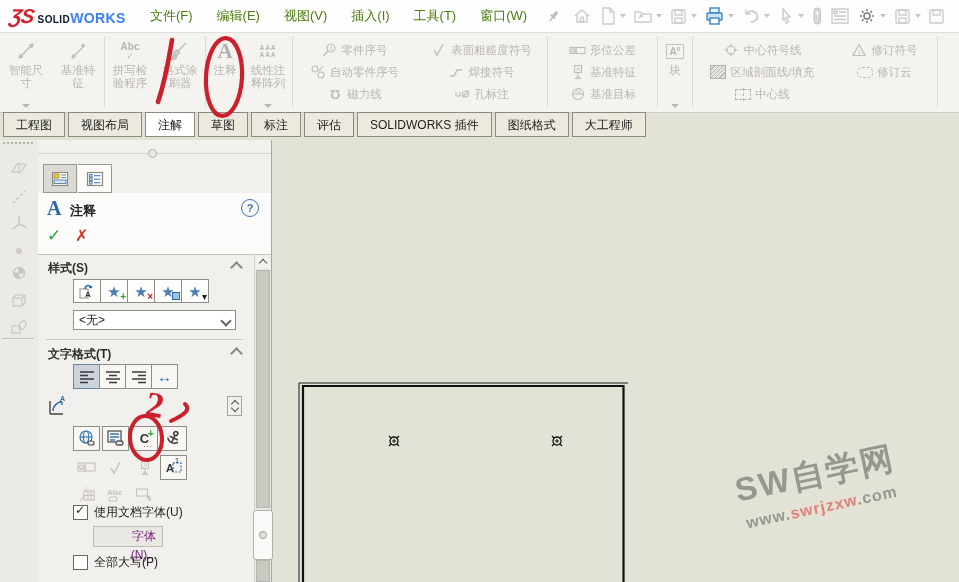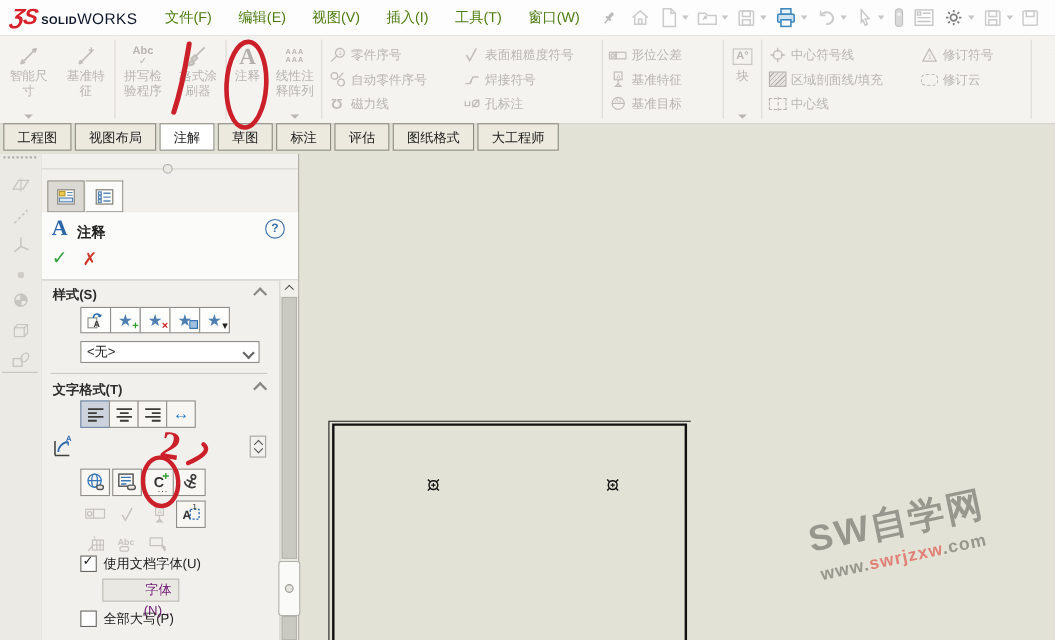--- a/index.html
+++ b/index.html
@@ -5,41 +5,41 @@
   html,body{margin:0;padding:0;width:959px;height:582px;overflow:hidden;
     font-family:"Liberation Sans","DejaVu Sans",sans-serif;background:#e3e2d6;}
   #app{position:absolute;left:0;top:0;width:959px;height:582px;}
 
   
   .menubar{position:absolute;top:0;left:0;width:959px;height:32px;background:#fdfdfd;
     border-bottom:1px solid #e2e0dc;display:flex;align-items:center;z-index:5;}
   .logo{display:flex;align-items:baseline;margin-left:10px;width:128px;flex:none;}
   .logo-glyph{font-style:italic;font-weight:bold;font-size:20px;color:#d6202c;transform:skewX(-10deg);letter-spacing:-1px;}
   .logo-solid{font-weight:bold;font-size:10px;color:#0f172a;margin-left:4px;letter-spacing:.4px;}
-  .logo-works{font-weight:normal;font-size:14px;color:#0f172a;letter-spacing:.4px;}
+  .logo-works{font-weight:bold;font-size:14px;color:#3b82f6;letter-spacing:.4px;}
   .menu-items{display:flex;}
   .menu-item{padding:0 12px;font-size:13px;color:#4d7c0f;line-height:32px;cursor:default;}
   .pinwrap{margin:0 8px 0 6px;}
   .qbar{display:flex;align-items:center;gap:1px;}
   .qitem{display:flex;align-items:center;padding:0 3px;height:26px;}
   .qdrop{width:0;height:0;border-left:3.5px solid transparent;border-right:3.5px solid transparent;
     border-top:4px solid #c6c6c6;margin-left:3px;}
   .qsvg{display:block;}
 
   
   .ribbon{position:absolute;top:32px;left:0;width:959px;height:80px;background:#f4f3f0;
     border-bottom:1px solid #cdcbc6;display:flex;align-items:stretch;z-index:4;}
   .rdiv{width:1px;background:#dcdad5;margin:4px 0;flex:none;}
   .bigbtn{display:flex;flex-direction:column;align-items:center;padding-top:6px;position:relative;flex:none;}
   .bicon{height:26px;display:flex;align-items:center;justify-content:center;}
   .blbl{font-size:11.5px;line-height:12.5px;color:#b9b6b1;text-align:center;width:42px;}
   .bdrop{position:absolute;bottom:4px;left:50%;margin-left:-4px;width:0;height:0;
     border-left:4px solid transparent;border-right:4px solid transparent;border-top:4px solid #b9b6b1;}
   .rcol{display:flex;flex-direction:column;justify-content:center;gap:4px;padding:0 5px;flex:none;}
-  .ritem{display:flex;align-items:center;gap:4px;height:18px;}
+  .ritem{display:flex;align-items:center;gap:4px;height:18px;justify-content:center;}
   .rlbl{font-size:11.5px;color:#b9b6b1;white-space:nowrap;}
   .ricon{width:17px;height:17px;flex:none;display:flex;align-items:center;justify-content:center;color:#c0bdb8;}
   .gray-a{font-family:"Liberation Serif","DejaVu Serif",serif;font-weight:bold;font-size:21px;color:#b3b0ab;}
   .aaa{font-size:6.5px;line-height:7px;color:#b9b6b1;letter-spacing:1px;font-weight:bold;text-align:center;}
   .omega{display:inline-block;transform:rotate(180deg);font-size:13px;color:#c0bdb8;font-weight:bold;}
   .hatchbox{width:14px;height:12px;border:1px solid #b4b1ac;
     background:repeating-linear-gradient(135deg,#e7e5e1 0 2px,#b8b5b0 2px 3px);}
   .dashedbox{width:14px;height:9px;border:1px dashed #b8b5b0;position:relative;}
   .dashedbox .cl{position:absolute;left:50%;top:-2px;bottom:-2px;border-left:1px dashed #b8b5b0;}
   .cloudbox{width:14px;height:9px;border:1.5px dashed #b8b5b0;border-radius:5px;}
@@ -471,20 +471,21 @@
     </div>
   </div>
 
   <div class="tabbar">
     <span class="tab">工程图</span>
     <span class="tab">视图布局</span>
     <span class="tab active">注解</span>
     <span class="tab">草图</span>
     <span class="tab">标注</span>
     <span class="tab">评估</span>
+    <span class="tab">SOLIDWORKS 插件</span>
     <span class="tab">图纸格式</span>
     <span class="tab">大工程师</span>
   </div>
 
   <div class="lstrip">
     <div class="ldots"></div>
     <span class="sic" style="top:20px">
       <svg width="18" height="18" viewBox="0 0 18 18" fill="none" stroke="#c7c5c0" stroke-width="1.2">
           <polygon points="2,12 7,4 16,4 11,12"></polygon>
           <path d="M9,2 V14" stroke-width="1"></path>

